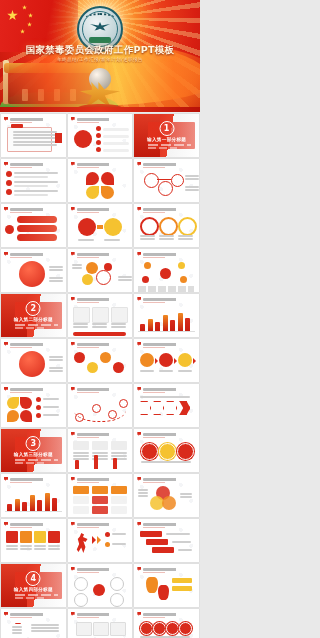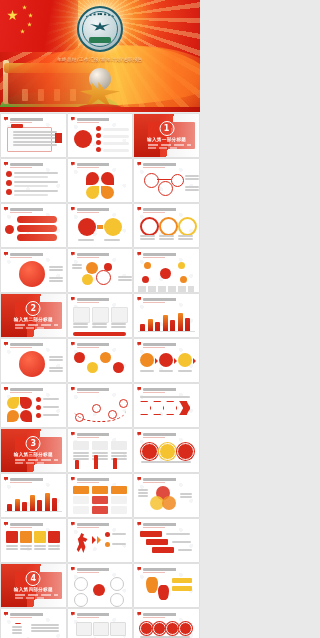--- a/index.html
+++ b/index.html
@@ -129,20 +129,21 @@
       <span class="win" style="left:46px"></span>
         <span class="win" style="left:62px"></span>
     </div>
     <div class="ribbon"></div>
     <div class="emblem">
       <span class="ring"></span>
         <span class="arc"></span>
       <span class="bird"></span>
         <span class="base"></span>
     </div>
+    <div class="hero-title">国家禁毒委员会政府工作PPT模板</div>
     <div class="hero-sub">年终总结/工作汇报/新年计划/述职报告</div>
     <div class="party">
       <span class="sph"></span>
         <span class="em"></span>
         <span class="base"></span>
     </div>
     <div class="hero-footer"></div>
   </div>
 
   <div class="grid" id="grid">

